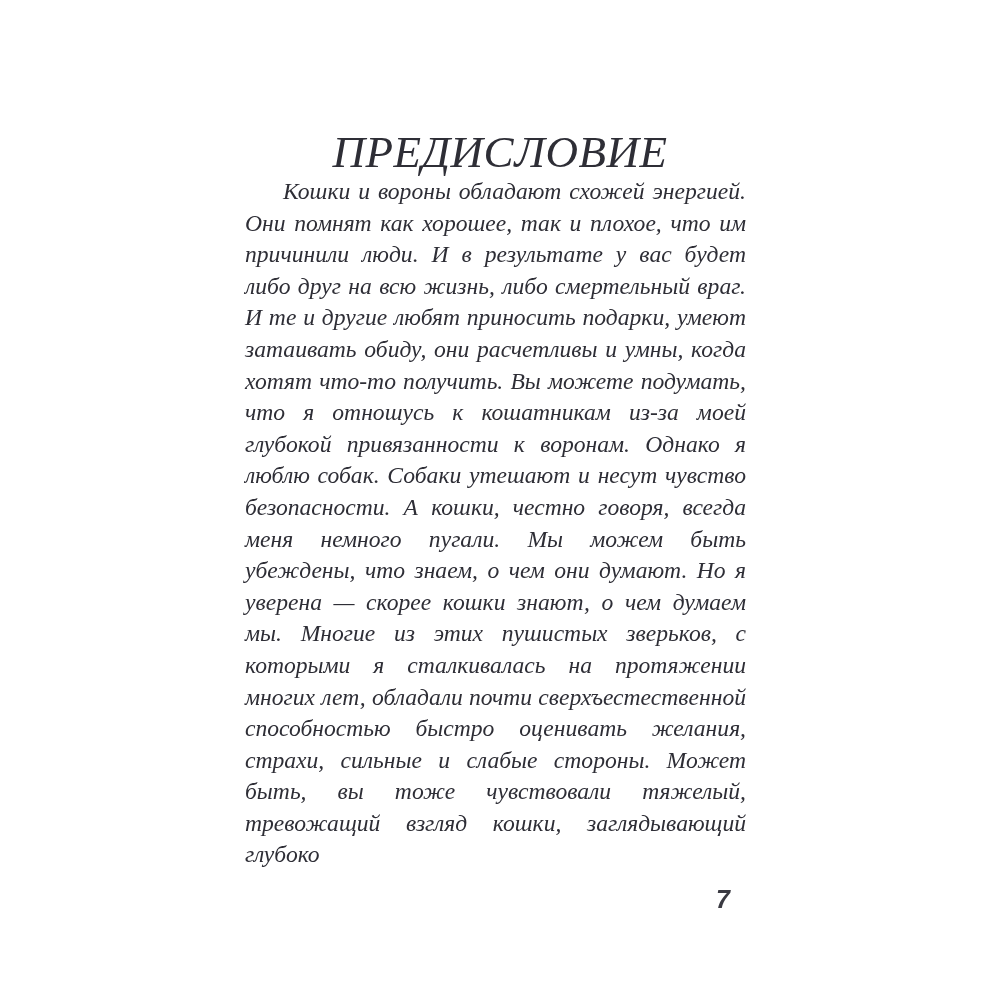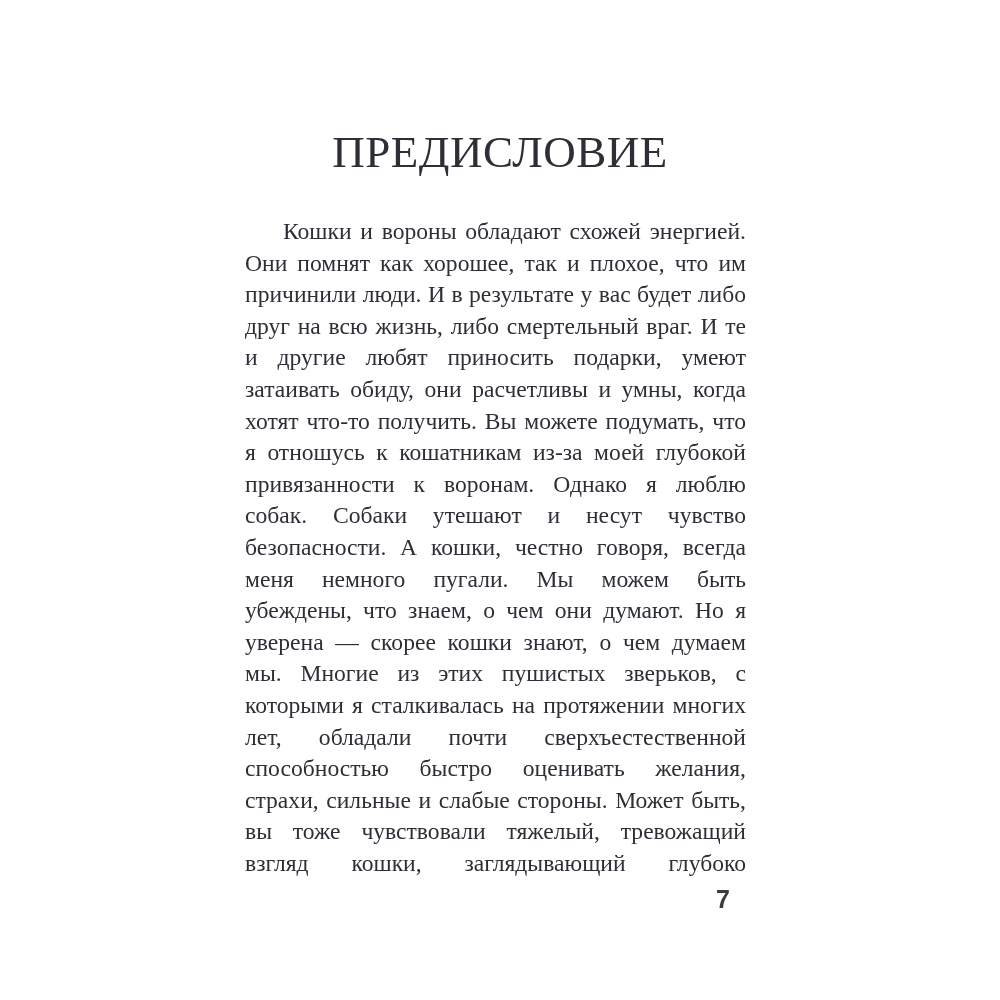--- a/index.html
+++ b/index.html
@@ -7,20 +7,21 @@
     padding: 0;
     background: #ffffff;
   }
 
   #page {
     position: relative;
     width: 864px;
     height: 1000px;
     background: #ffffff;
     overflow: hidden;
+    font-style: italic;
     -webkit-font-smoothing: antialiased;
   }
 
   
   #chapter-title {
     position: absolute;
     left: 0;
     top: 96px;
     width: 1000px;
     text-align: center;
@@ -32,21 +33,20 @@
     line-height: 52px;
     white-space: nowrap;
   }
 
   
   #body-block {
     position: absolute;
     left: 245px;
     top: 176px;
     width: 501px;
-    margin-top: 40px;
   }
 
   #body-paragraph {
     margin: 0;
     font-family: "Liberation Serif", "DejaVu Serif", serif;
     font-size: 23.6px;
     line-height: 31.6px;
     color: #2e2e36;
     text-align: justify;
     text-justify: inter-word;

